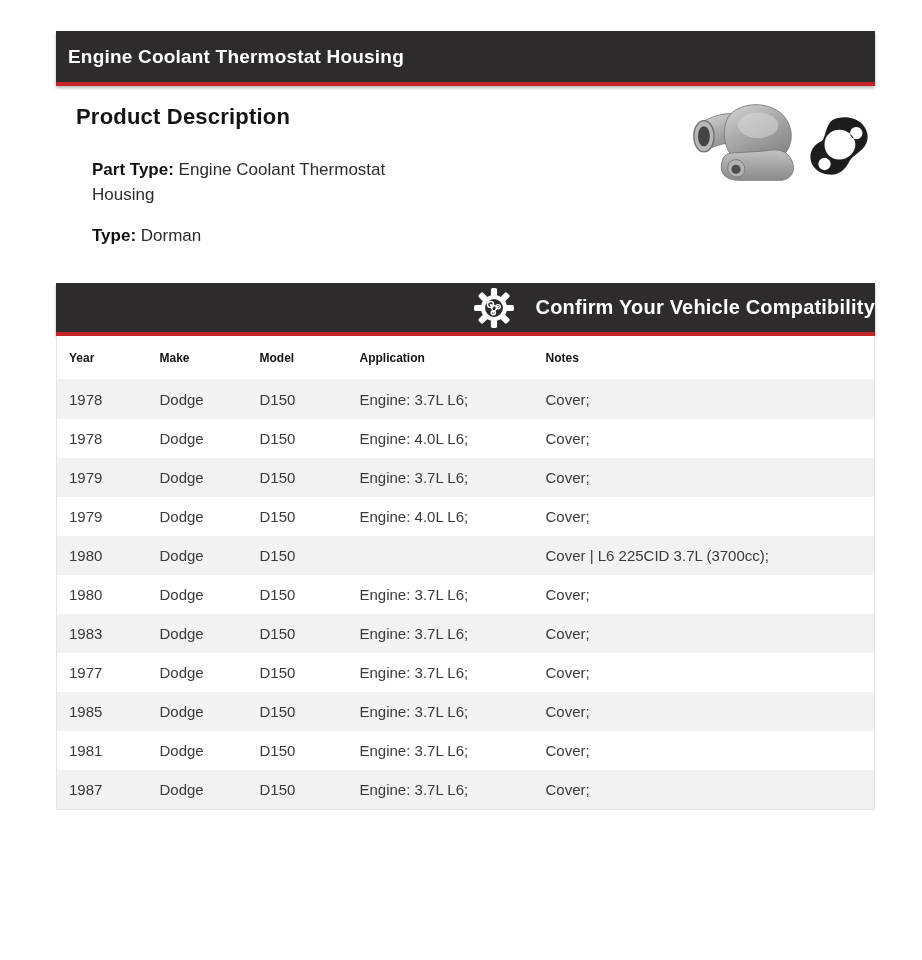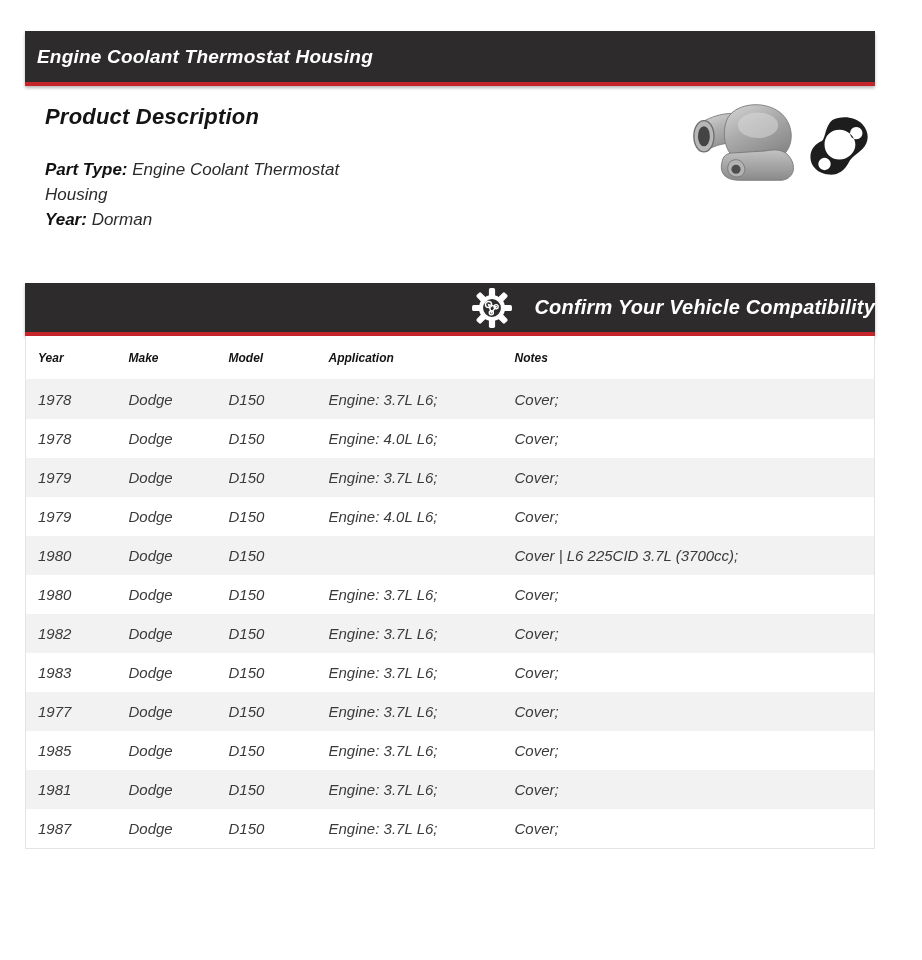--- a/index.html
+++ b/index.html
@@ -1,39 +1,39 @@
 <!DOCTYPE html>
 <html style="--bar-dark: #2d2b2c; --accent-red: #c5242b; --row-alt: #f2f2f2;"><head>
 <meta charset="utf-8">
 <style>
   html, body { margin:0; padding:0; background:#ffffff; }
   body {
     width:922px; height:960px; overflow:hidden;
     font-family:"Liberation Sans", sans-serif;
     -webkit-font-smoothing:antialiased;
   }
-  .page { position:relative; box-sizing:border-box; padding:31px 47px 0 25px;font-style:italic; }
+  .page { position:relative; box-sizing:border-box; padding:31px 47px 0 56px; }
 
   
   .bar {
     background:var(--bar-dark, #2d2b2c);
     border-bottom:4px solid var(--accent-red, #c5242b);
     box-shadow:0 2px 3px rgba(0,0,0,0.28);
     display:flex; align-items:center;
   }
   .title-bar { height:51px; padding:0 12px; }
   .title-bar h1 {
     margin:0; color:#ffffff; font-size:19px; font-weight:bold; letter-spacing:0.2px;
   }
 
   
   .product-desc { position:relative; height:197px; box-sizing:border-box; padding:10px 0 0 20px; }
   .pd-heading { margin:8px 0 0 0; color:#141414; font-size:22px; font-weight:bold; letter-spacing:0.2px; }
   .fields { margin-top:27px; width:340px; font-size:17px; line-height:25px; color:#2b2b2b; }
-  .fields p { margin:0; }
+  .fields p { margin:16px; }
   .fields b { color:#111111; }
 
   .product-images { position:absolute; top:6px; right:2px; display:flex; align-items:flex-start; }
   .product-images svg { display:block; }
   .gasket { margin-left:4px; margin-top:21px; }
 
   
   .compat-bar { height:49px; padding:0 0 0 24px;justify-content:flex-end; }
   .compat-bar h2 { margin:0 0 0 20px; color:#ffffff; font-size:20px; font-weight:bold; letter-spacing:0.2px; }
 
@@ -106,21 +106,21 @@
           M38,18 C48,18 56,26 56,35 C56,45 47,52 38,52 C28,52 21,45 21,35 C21,25 28,18 38,18 Z
           M57,15 a7,7 0 1 0 0.001,0 Z
           M21,50 a7,7 0 1 0 0.001,0 Z"></path>
       </svg>
     </div>
 
     <h2 class="pd-heading">Product Description</h2>
 
     <div class="fields">
       <p><b>Part Type:</b> <span>Engine Coolant Thermostat Housing</span></p>
-      <p><b>Year:</b> <span>Dorman</span></p>
+      <p><b>Type:</b> <span>Dorman</span></p>
     </div>
   </section>
 
   <section>
     <header class="bar compat-bar">
       <svg width="44" height="44" viewBox="0 0 64 64">
         <g fill="#ffffff">
           <g id="teeth">
             <rect x="27.5" y="3" width="9" height="13" rx="2.5"></rect>
             <rect x="27.5" y="3" width="9" height="13" rx="2.5" transform="rotate(45 32 32)"></rect>
@@ -199,27 +199,20 @@
             <td>Cover | L6 225CID 3.7L (3700cc);</td>
           </tr>
           <tr>
             <td>1980</td>
             <td>Dodge</td>
             <td>D150</td>
             <td>Engine: 3.7L L6;</td>
             <td>Cover;</td>
           </tr>
           <tr>
-            <td>1982</td>
-            <td>Dodge</td>
-            <td>D150</td>
-            <td>Engine: 3.7L L6;</td>
-            <td>Cover;</td>
-          </tr>
-          <tr>
             <td>1983</td>
             <td>Dodge</td>
             <td>D150</td>
             <td>Engine: 3.7L L6;</td>
             <td>Cover;</td>
           </tr>
           <tr>
             <td>1977</td>
             <td>Dodge</td>
             <td>D150</td>

